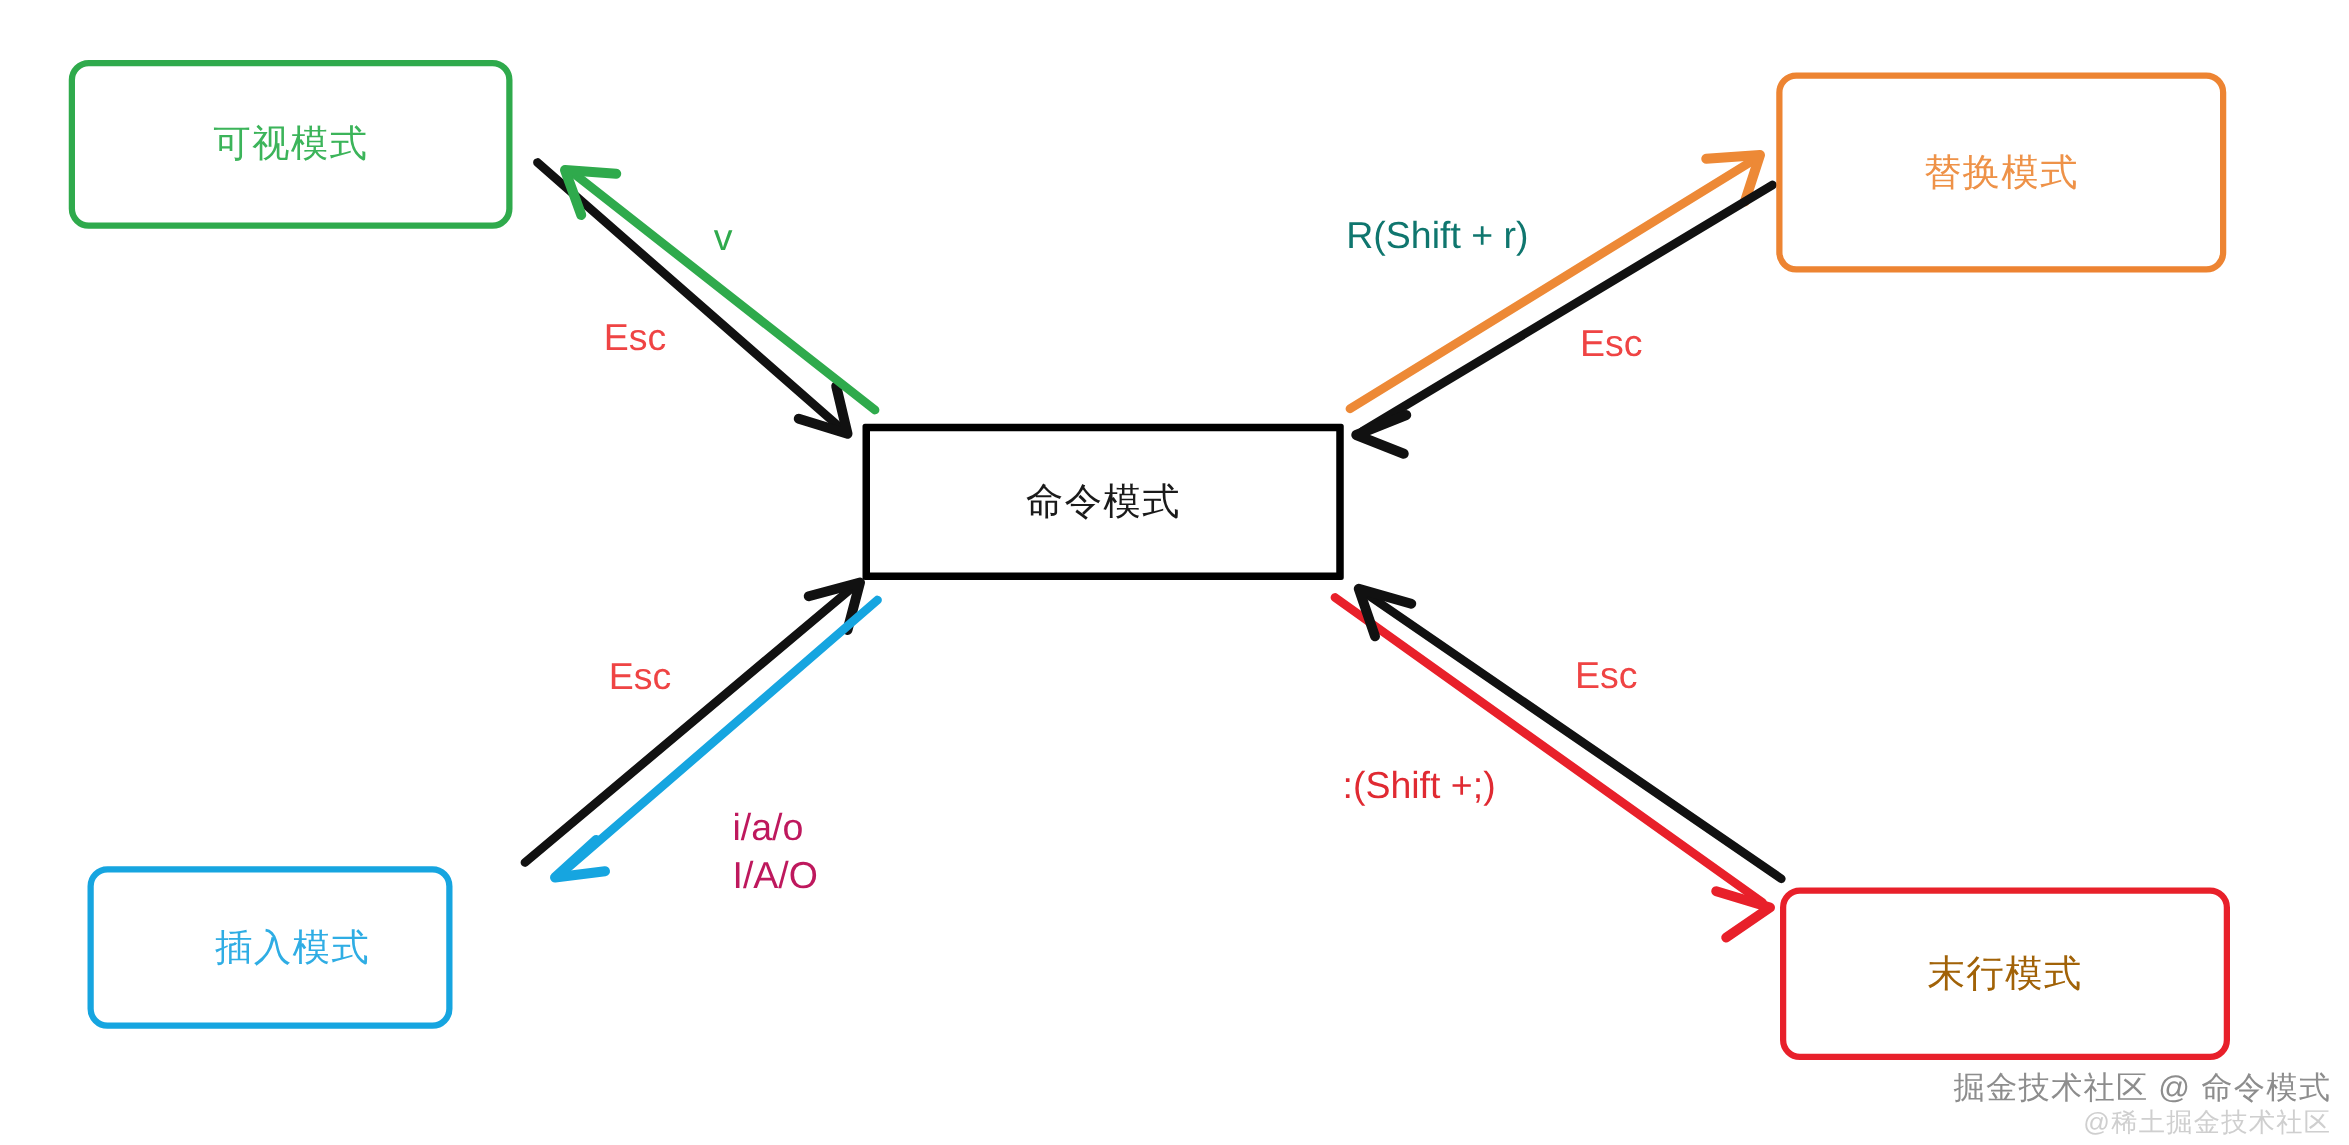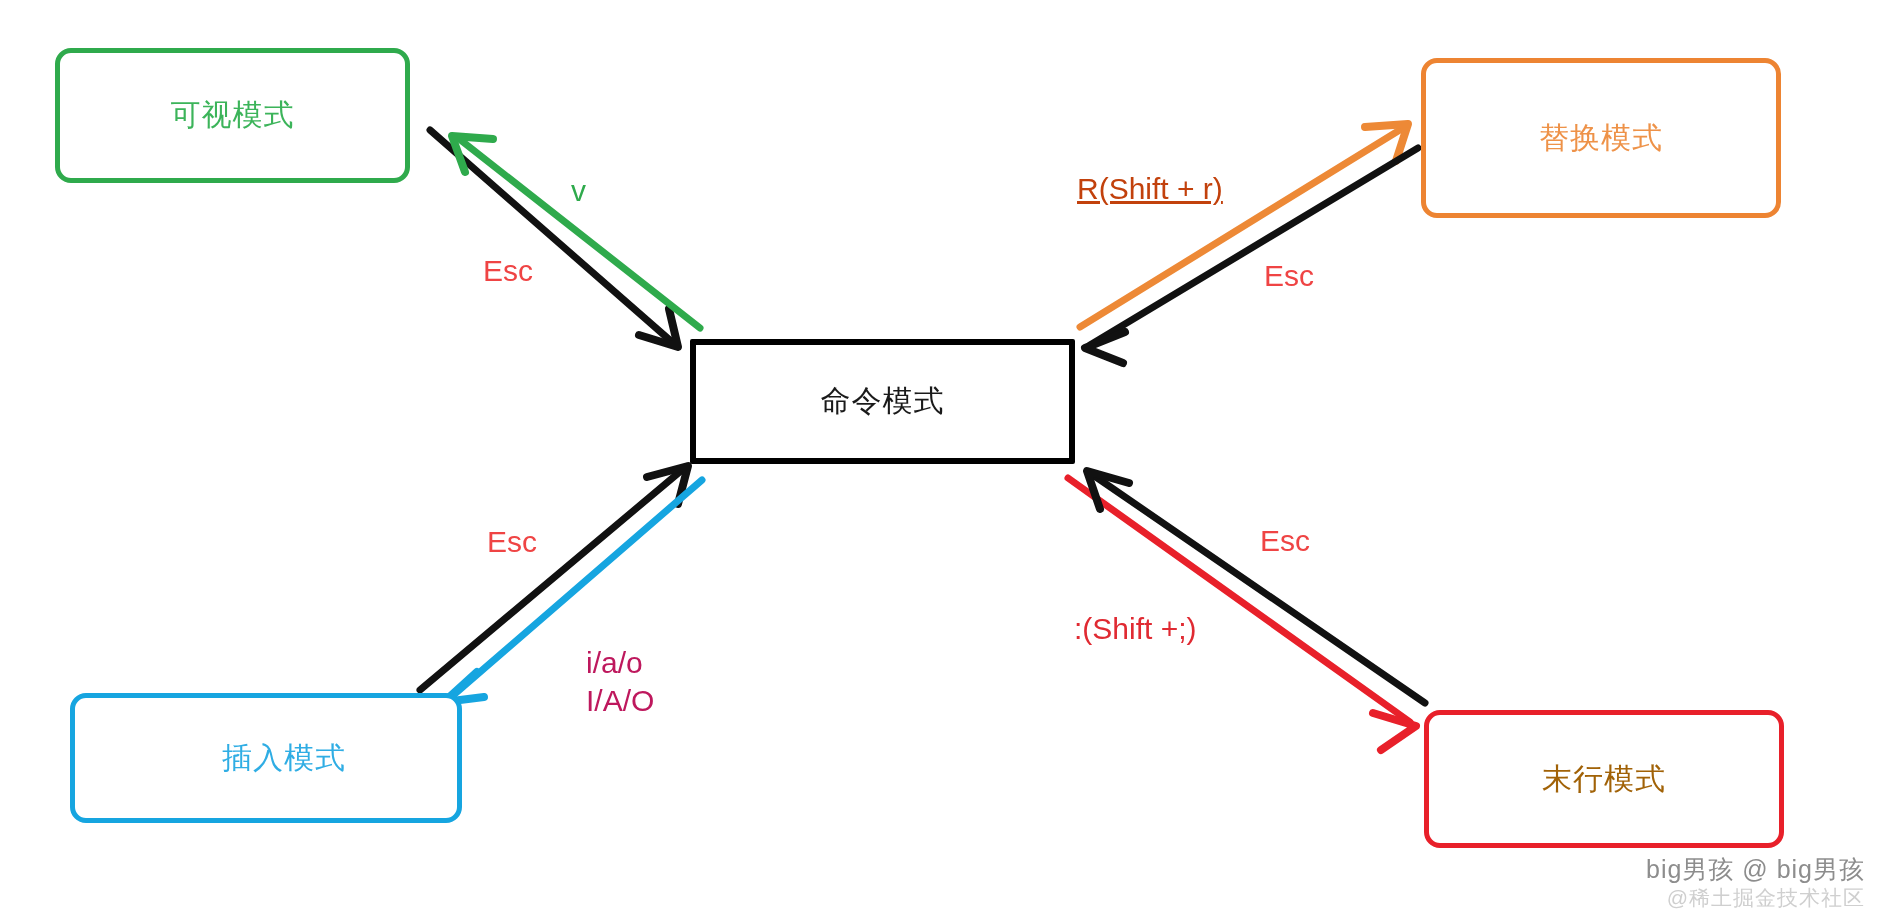--- a/index.html
+++ b/index.html
@@ -40,35 +40,35 @@
     letter-spacing: 1px;
     white-space: nowrap;
     font-weight: 400;
   }
   .node-visual   { left: 55px;   top: 48px;  width: 355px; height: 135px; border-color: #2faa4c; }
   .node-visual   .node-label { color: #3cb45a; }
   .node-replace  { left: 1421px; top: 58px;  width: 360px; height: 160px; border-color: #ed8432; }
   .node-replace  .node-label { color: #ee9248; }
   .node-command  { left: 690px;  top: 339px; width: 385px; height: 125px; border-color: #000000; border-width: 6px; border-radius: 2px; }
   .node-command  .node-label { color: #1a1a1a; }
-  .node-insert   { left: 70px;   top: 693px; width: 392px; height: 130px; border-color: #16a5e0; padding-left: 36px; }
+  .node-insert   { left: 70px;   top: 693px; width: 292px; height: 130px; border-color: #16a5e0; padding-left: 36px; }
   .node-insert   .node-label { color: #2fade4; }
   .node-lastline { left: 1424px; top: 710px; width: 360px; height: 138px; border-color: #e8202a; }
   .node-lastline .node-label { color: #a16207; }
 
   .edge-label {
     position: absolute;
     white-space: nowrap;
     font-size: 30px;
     line-height: 1.25;
   }
   .lbl-esc { color: #ef4444; }
   .lbl-v        { left: 571px;  top: 172px; color: #2faa4c; }
   .lbl-esc-tl   { left: 483px;  top: 252px; }
-  .lbl-replace  { left: 1077px; top: 170px; color: #c2410c; text-decoration: underline; }
+  .lbl-replace  { left: 1077px; top: 170px; color: #0f766e; }
   .lbl-esc-tr   { left: 1264px; top: 257px; }
   .lbl-esc-bl   { left: 487px;  top: 523px; }
   .lbl-iao      { left: 570px;  top: 644px; color: #be185d; margin-left: 16px; }
   .lbl-lastcmd  { left: 1074px; top: 610px; color: #e02a32; text-align: right; }
   .lbl-esc-br   { left: 1260px; top: 522px; }
 
   .watermark {
     position: absolute;
     right: 14px;
     bottom: 4px;
@@ -166,17 +166,17 @@
   <div class="edge-label lbl-esc lbl-esc-bl">Esc</div>
   <div class="edge-label lbl-iao">
     <div>i/a/o</div>
     <div>I/A/O</div>
   </div>
 
   <div class="edge-label lbl-lastcmd">:(Shift +;)</div>
   <div class="edge-label lbl-esc lbl-esc-br">Esc</div>
 
   <div class="watermark">
-    <div class="wm-main">big男孩 @ big男孩</div>
+    <div class="wm-main">掘金技术社区 @ 命令模式</div>
     <div class="wm-sub">@稀土掘金技术社区</div>
   </div>
 
 </div>
 
 </body></html>

